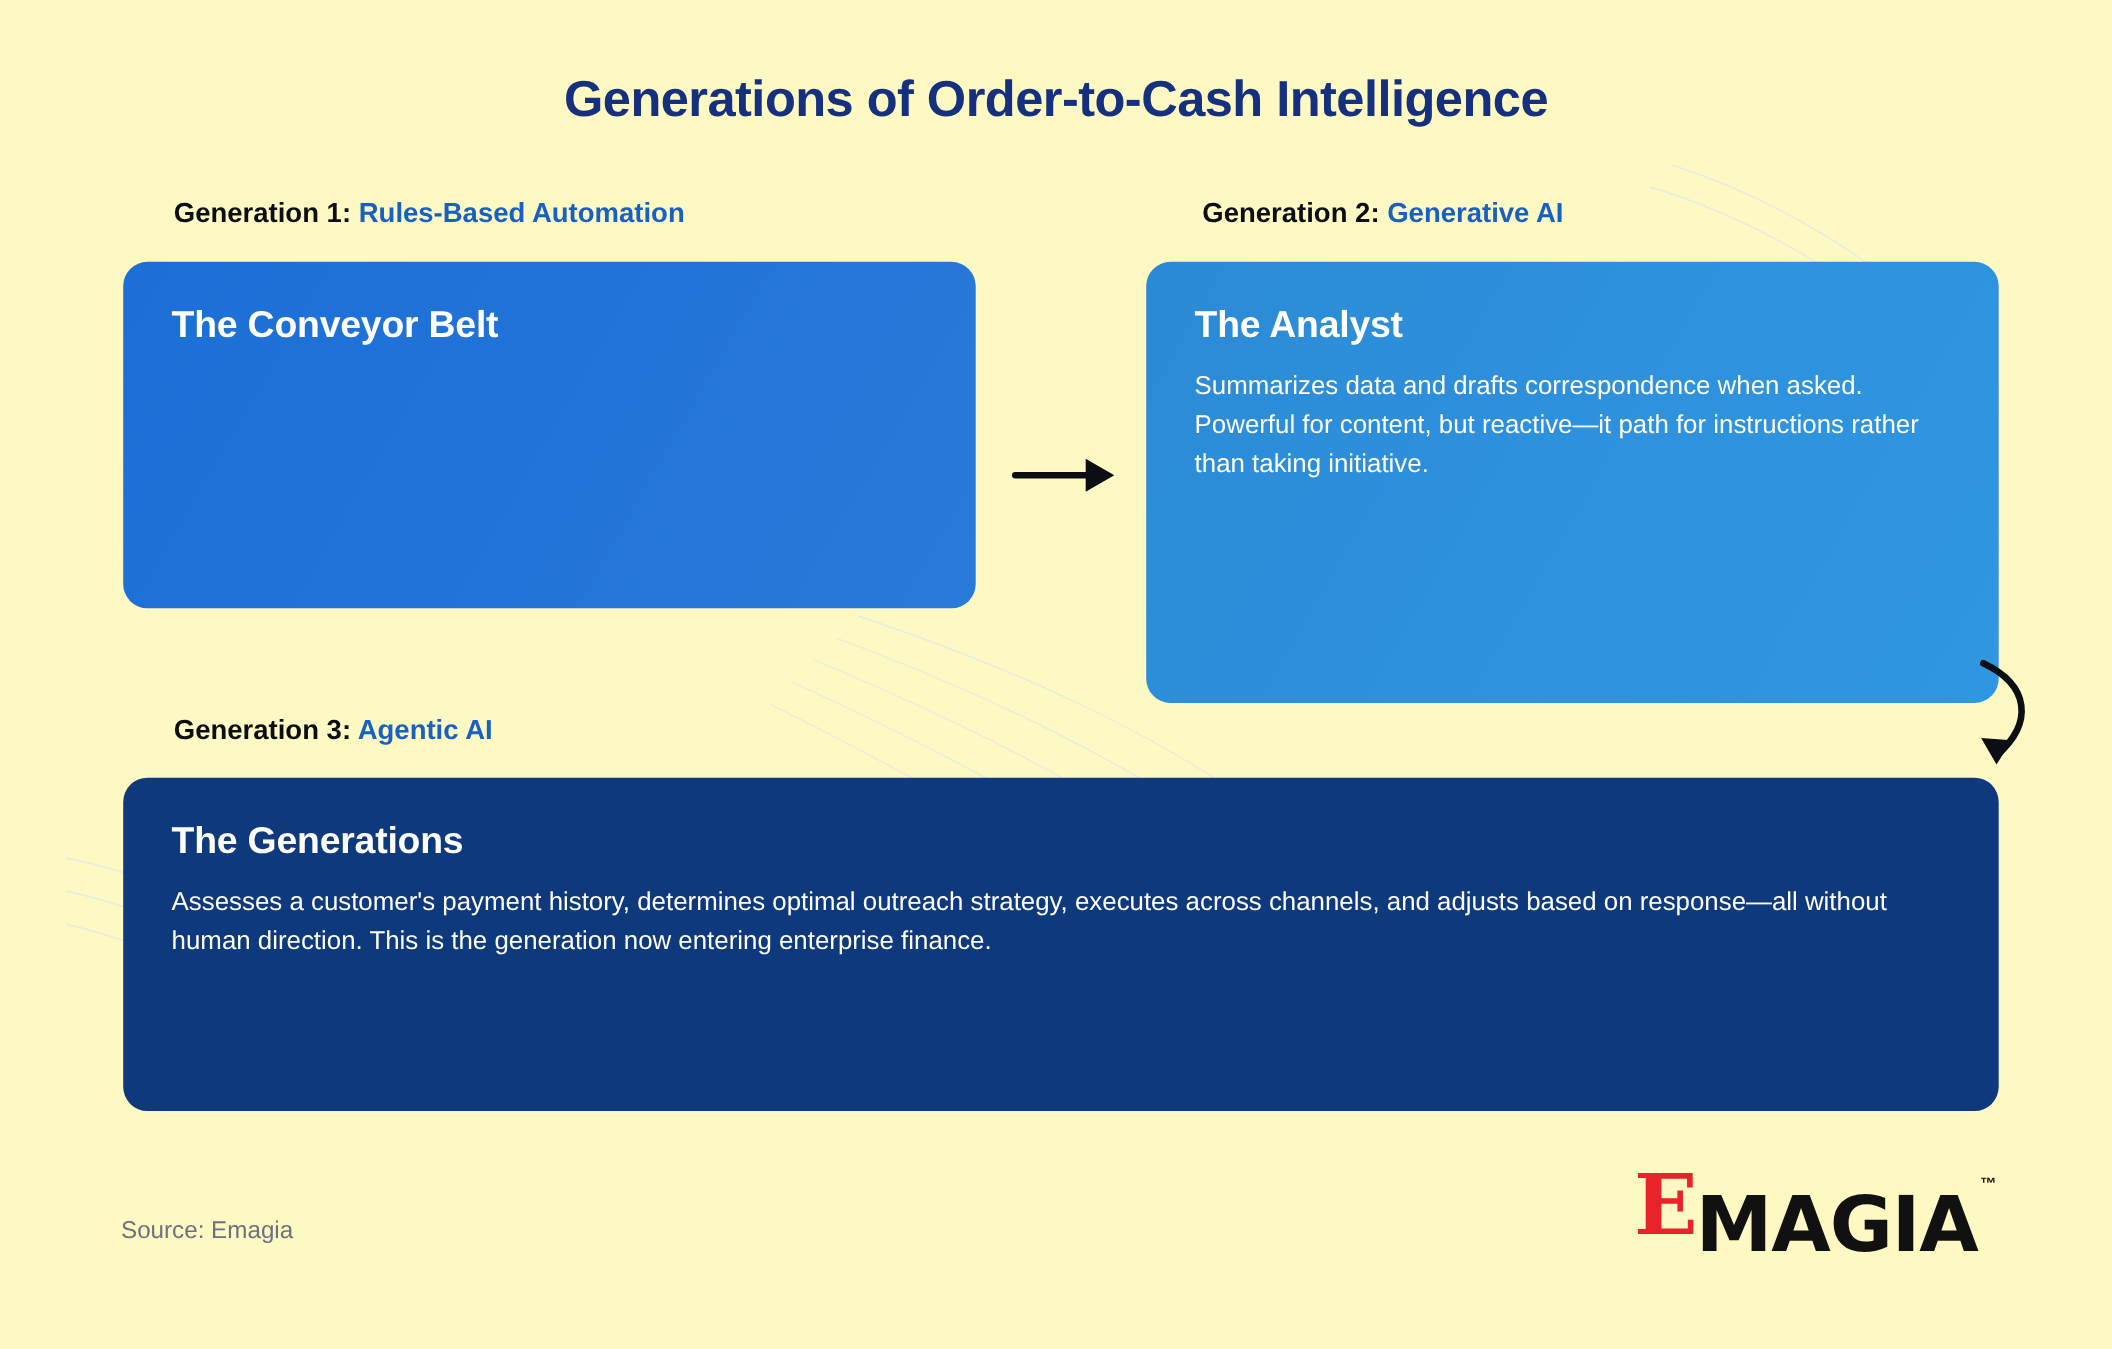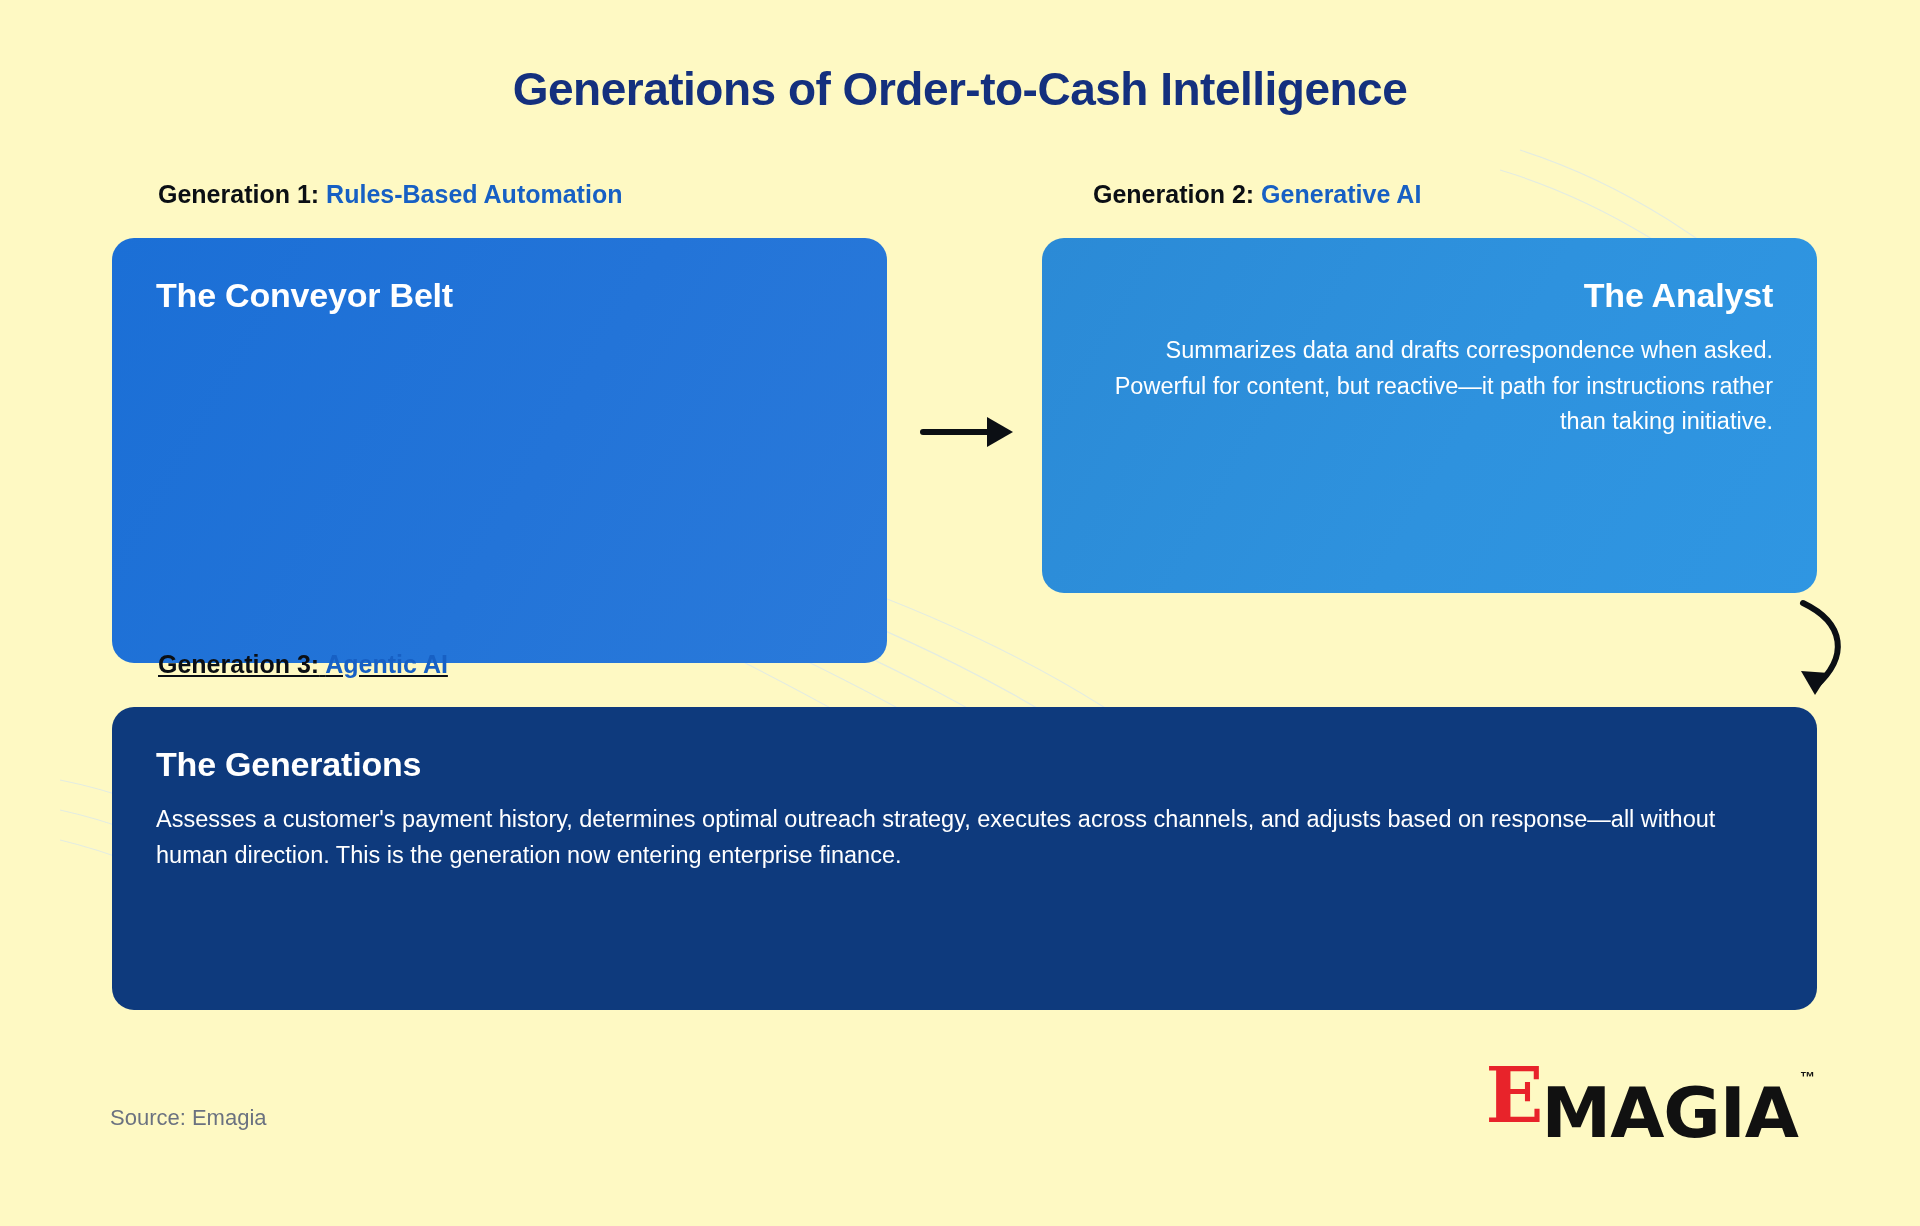--- a/index.html
+++ b/index.html
@@ -47,21 +47,21 @@
     color: #0b0f14;
     white-space: nowrap;
   }
   .gen-label .gen-value {
     color: #1760c4;
     font-weight: 700;
   }
 
   #gen1-label { top: 180px; left: 158px; }
   #gen2-label { top: 180px; left: 1093px; }
-  #gen3-label { top: 650px; left: 158px; text-decoration: underline; }
+  #gen3-label { top: 650px; left: 158px; }
 
   
   .card {
     position: absolute;
     border-radius: 22px;
     color: #ffffff;
     padding: 38px 44px 30px 44px;
   }
 
   .card-title {
@@ -74,31 +74,30 @@
   .card-text {
     font-size: 23.5px;
     line-height: 1.52;
     font-weight: 400;
   }
 
   #card-gen1 {
     top: 238px;
     left: 112px;
     width: 775px;
-    height: 425px;
+    height: 315px;
     background: linear-gradient(120deg, #1b6fd6 0%, #2374d8 55%, #2a7ada 100%);
   }
 
   #card-gen2 {
     top: 238px;
     left: 1042px;
     width: 775px;
-    height: 355px;
+    height: 401px;
     background: linear-gradient(120deg, #2b8ad6 0%, #2e92de 55%, #2f96e2 100%);
-    text-align: right;
   }
 
   #card-gen3 {
     top: 707px;
     left: 112px;
     width: 1705px;
     height: 303px;
     background: #0e3a7d;
   }
 

